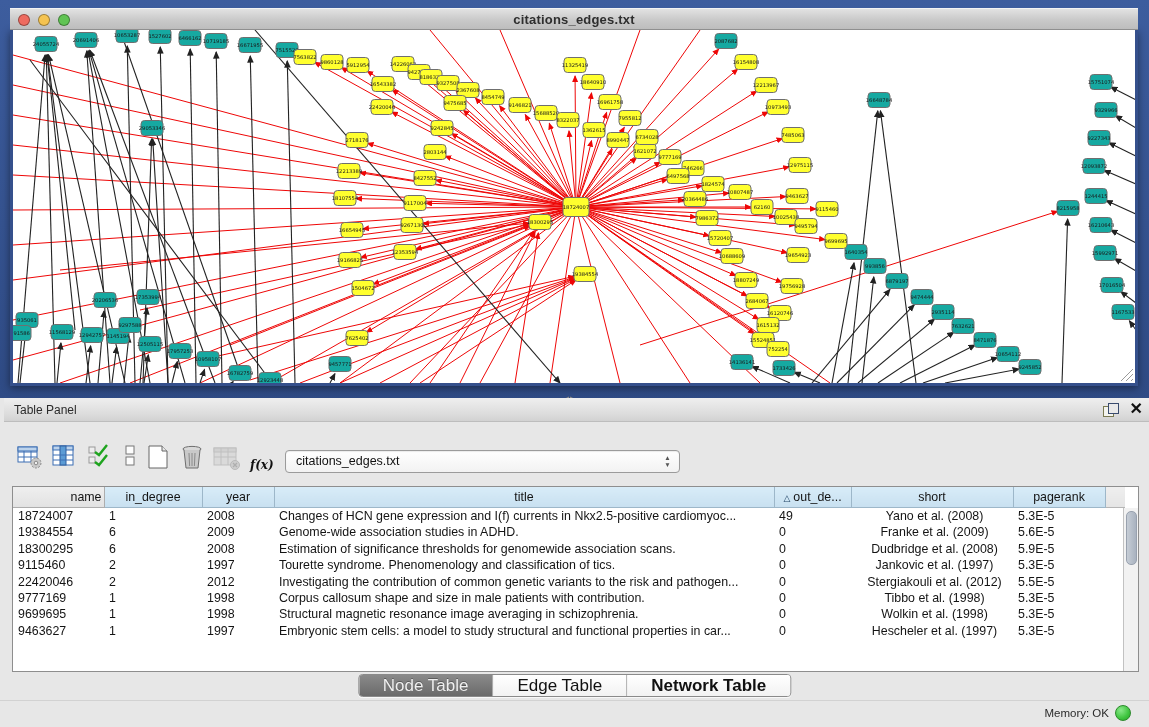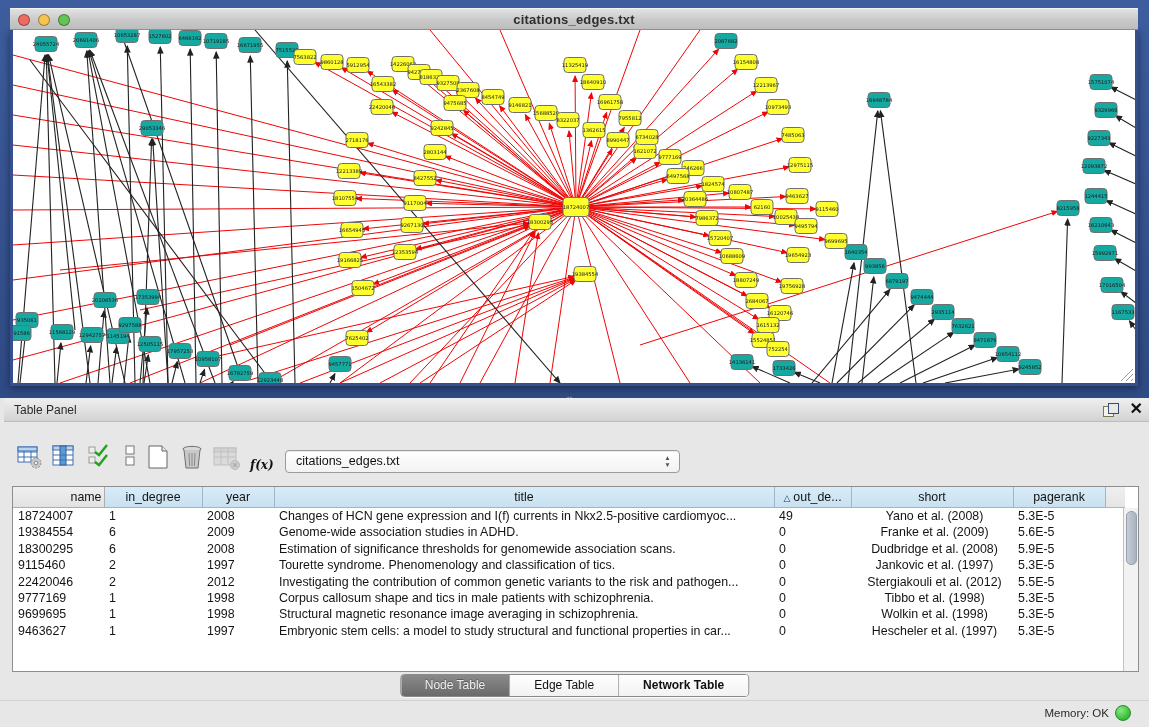--- a/index.html
+++ b/index.html
@@ -88,21 +88,21 @@
     position:absolute;left:2px;top:3px;width:9px;height:52px;border-radius:5px;
     background:linear-gradient(90deg,#c6cdd6,#a9b2bf);border:1px solid #98a1ae;
   }
   
   #table-tabs{
     position:absolute;left:50%;top:276px;transform:translateX(-50%);
     height:21px;display:flex;border:1px solid #8a8a8a;border-radius:4px;overflow:hidden;
     background:#fff;box-shadow:0 1px 0 rgba(255,255,255,.7);
   }
   .tab-seg{
-    padding:0 24px;font-size:12px;line-height:21px;color:#111;background:linear-gradient(180deg,#ffffff,#f2f2f2);
+    padding:0 24px;font-size:17px;line-height:21px;color:#111;background:linear-gradient(180deg,#ffffff,#f2f2f2);
     border-right:1px solid #999;
   }
   .tab-seg:last-child{border-right:none;font-weight:bold;}
   .tab-seg.selected{background:linear-gradient(180deg,#8a8a8a,#6a6a6a);color:#efefef;text-shadow:0 -1px 0 rgba(0,0,0,.3);}
   
   #status-divider{position:absolute;left:0;top:302px;width:100%;border-top:1px solid #d2d2d2;}
   #memory-status{position:absolute;right:40px;top:308px;font-size:11.5px;color:#2b2b2b;line-height:15px;}
   #memory-dot{
     position:absolute;right:18px;top:307px;width:14px;height:14px;border-radius:50%;
     background:radial-gradient(circle at 35% 30%,#8ae88a,#3ec43e 60%,#2c9e2c);
@@ -914,21 +914,21 @@
             <td>Investigating the contribution of common genetic variants to the risk and pathogen...</td>
             <td>0</td>
             <td class="c-short">Stergiakouli et al. (2012)</td>
             <td>5.5E-5</td>
             <td></td>
           </tr>
           <tr>
             <td>9777169</td>
             <td>1</td>
             <td>1998</td>
-            <td>Corpus callosum shape and tics in male patients with schizophrenia.</td>
+            <td>Corpus callosum shape and size in male patients with contribution.</td>
             <td>0</td>
             <td class="c-short">Tibbo et al. (1998)</td>
             <td>5.3E-5</td>
             <td></td>
           </tr>
           <tr>
             <td>9699695</td>
             <td>1</td>
             <td>1998</td>
             <td>Structural magnetic resonance image averaging in schizophrenia.</td>

